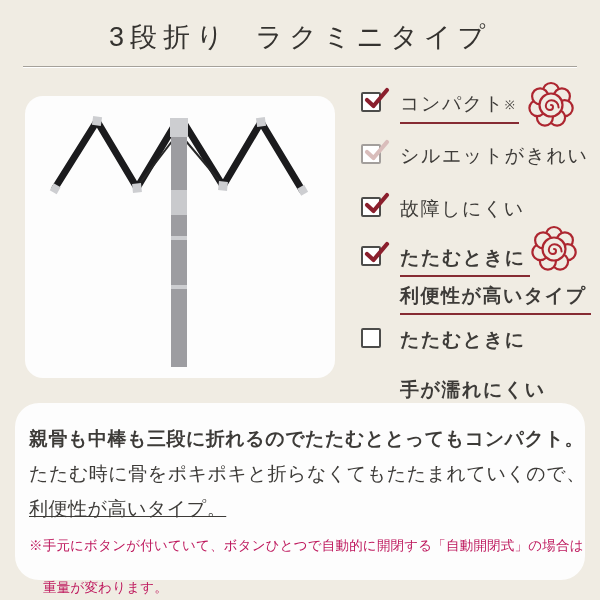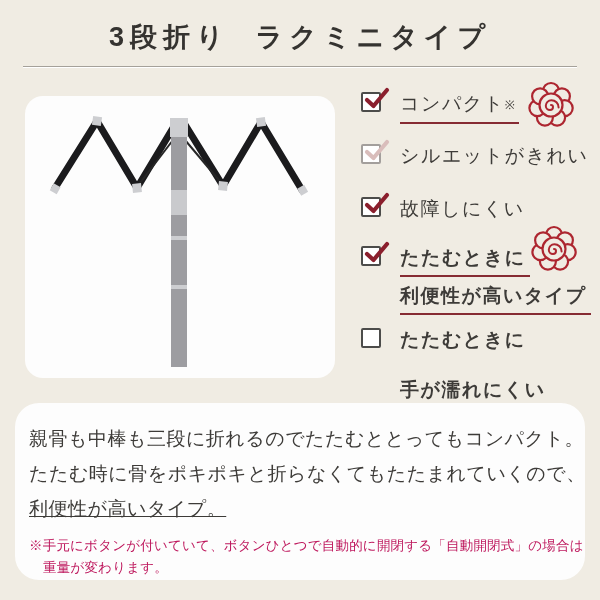--- a/index.html
+++ b/index.html
@@ -7,21 +7,21 @@
   body {
     position: relative;
     background: #f0ece3;
     font-family: "Liberation Sans", sans-serif;
     color: #3d3b38;
     overflow: hidden;
   }
   
   .title {
     position: absolute; top: 19px; left: 0; width: 600px;
-    text-align: center; font-size: 27px; font-weight: 700;
+    text-align: center; font-size: 27px; font-weight: 400;
     letter-spacing: 6px; color: #353330; white-space: nowrap;
   }
   .title .gap { display: inline-block; width: 26px; }
   .separator {
     position: absolute; top: 66px; left: 23px; width: 554px; height: 2px;
     background: #a5a19a; border-bottom: 1px solid #ffffff;
   }
   
   .diagram-card {
     position: absolute; left: 25px; top: 96px; width: 310px; height: 282px;
@@ -57,27 +57,27 @@
   .stamp2 { left: 171px; top: 228px; }
   
   .description-card {
     position: absolute; left: 15px; top: 403px; width: 570px; height: 177px;
     background: #fdfdfd; border-radius: 24px;
   }
   .desc-line {
     position: absolute; left: 14px; font-size: 19px; letter-spacing: 0.5px;
     line-height: 24px; color: #3d3b38; white-space: nowrap;
   }
-  .desc-line.l1 { top: 24px; } .desc-line.l2 { top: 59px; } .desc-line.l3 { top: 94px; text-decoration: underline; }
+  .desc-line.l1 { top: 24px; font-weight: bold; } .desc-line.l2 { top: 59px; } .desc-line.l3 { top: 94px; text-decoration: underline; }
   .footnote {
     position: absolute; left: 14px; top: 132px; width: 545px;
     font-size: 13.5px; letter-spacing: 0.2px; line-height: 22px; color: #be185d;
   }
   .footnote .fn-line { display: block; white-space: nowrap; }
-  .footnote .fn-line.indent { padding-left: 14px; }
+  .footnote .fn-line.indent { padding-left: 14px; margin-top: 20px; }
 </style>
 </head>
 <body>
 
 <div class="title">
   <span>3段折り</span><span class="gap"></span><span>ラクミニタイプ</span>
 </div>
 <div class="separator"></div>
 
 <div class="diagram-card">

